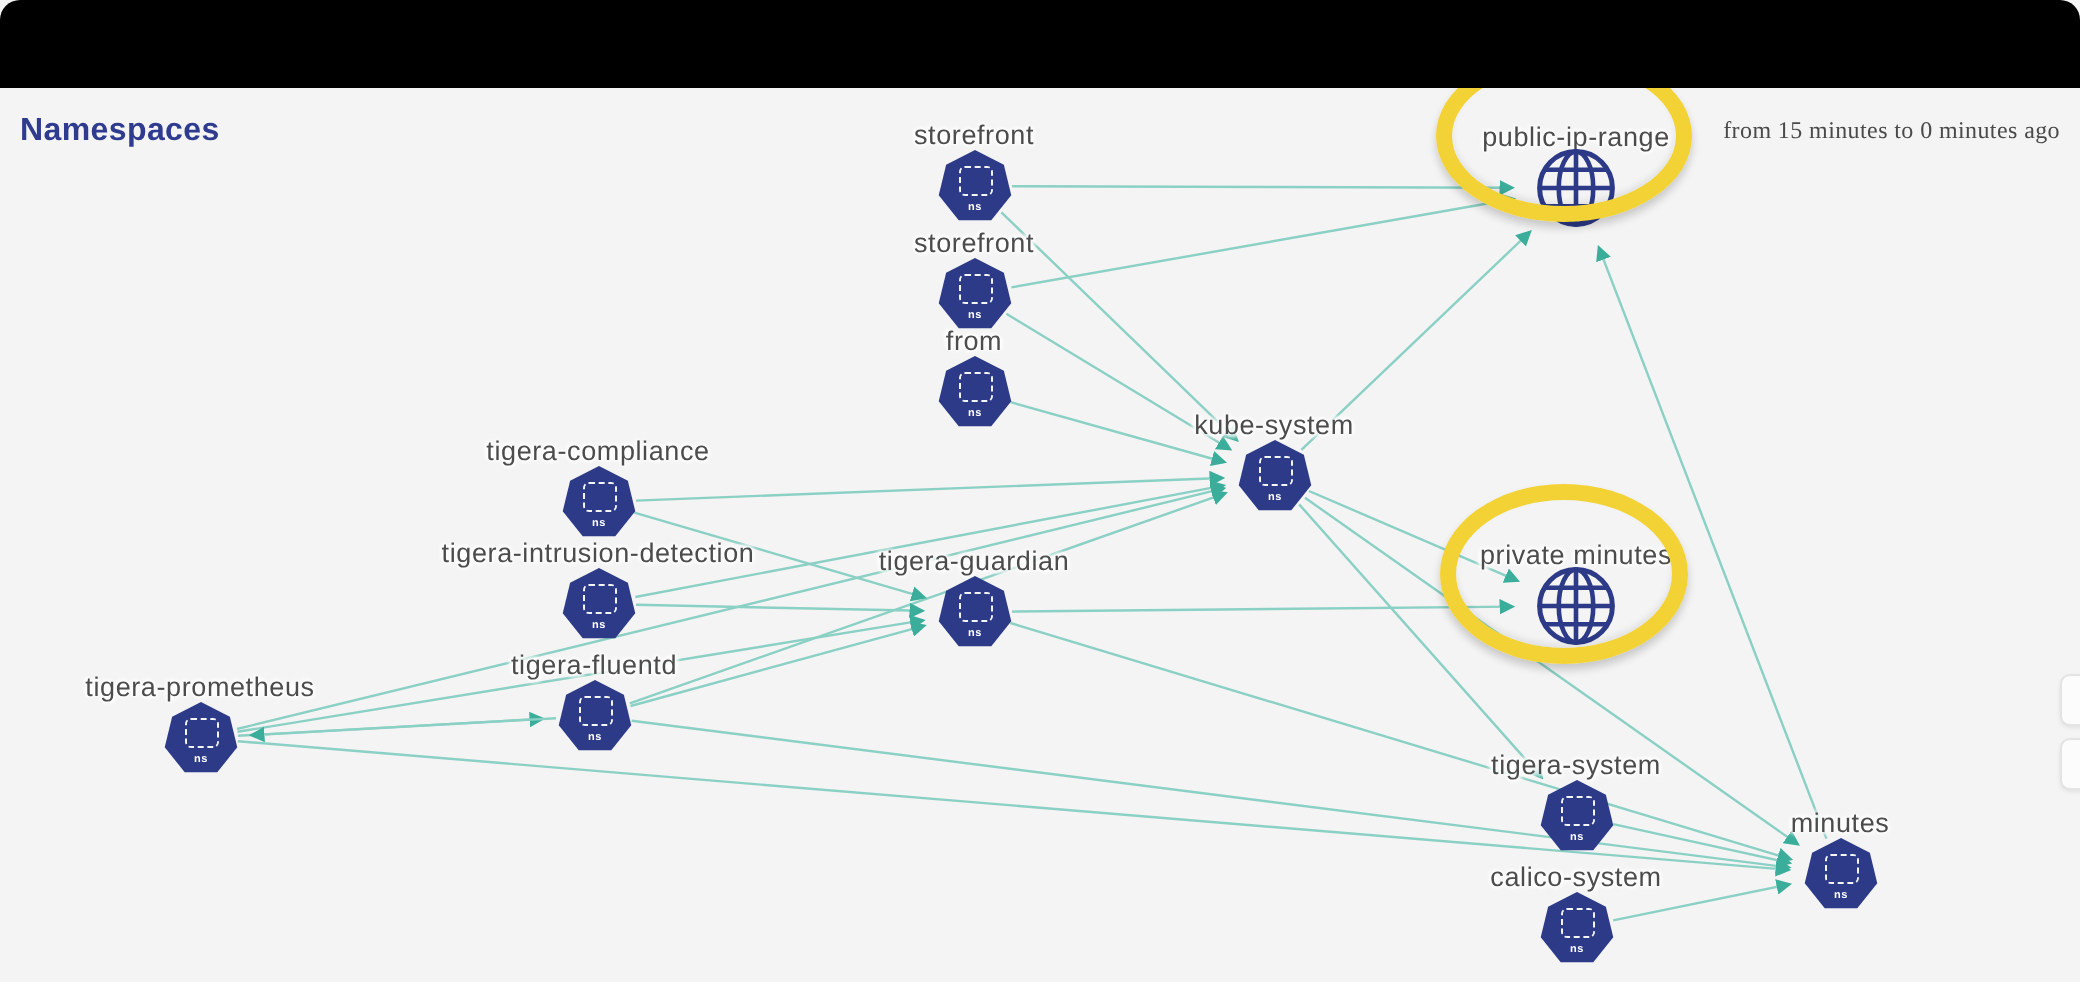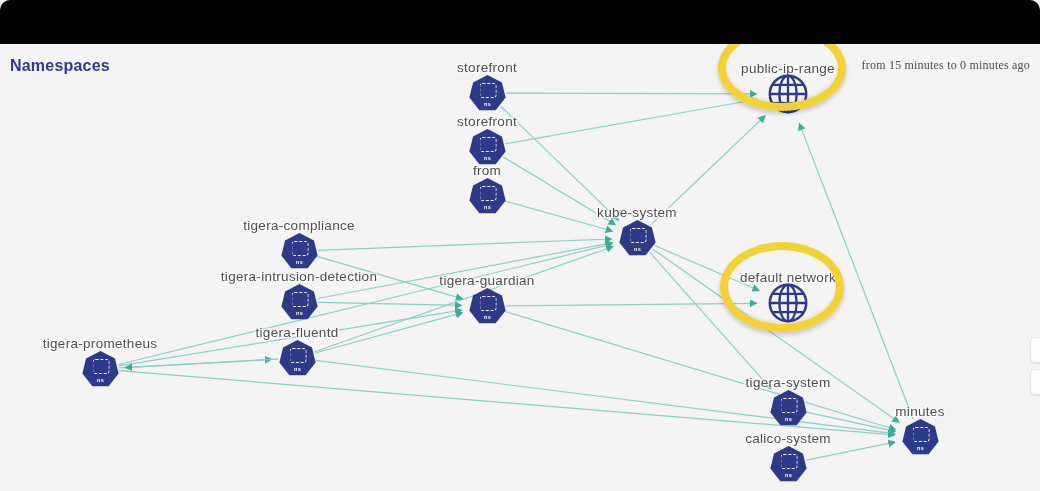--- a/index.html
+++ b/index.html
@@ -145,21 +145,21 @@
     <circle cx="24" cy="24" r="19" stroke="#2c3a87" stroke-width="2.6"></circle>
     <ellipse cx="24" cy="24" rx="9" ry="19" stroke="#2c3a87" stroke-width="2.4"></ellipse>
     <line x1="24" y1="5" x2="24" y2="43" stroke="#2c3a87" stroke-width="2.4"></line>
     <line x1="5" y1="24" x2="43" y2="24" stroke="#2c3a87" stroke-width="2.4"></line>
     <line x1="8" y1="14.5" x2="40" y2="14.5" stroke="#2c3a87" stroke-width="2.4"></line>
     <line x1="8" y1="33.5" x2="40" y2="33.5" stroke="#2c3a87" stroke-width="2.4"></line>
   </svg>
 </div>
       </div>
       <div class="g-node" style="left: 788px; top: 303px;">
-        <div class="g-label">default network</div>
+        <div class="g-label">private minutes</div>
         <div class="globe-wrap">
   <svg width="46" height="46" viewBox="0 0 48 48" fill="none">
     <circle cx="24" cy="24" r="19" stroke="#2c3a87" stroke-width="2.6"></circle>
     <ellipse cx="24" cy="24" rx="9" ry="19" stroke="#2c3a87" stroke-width="2.4"></ellipse>
     <line x1="24" y1="5" x2="24" y2="43" stroke="#2c3a87" stroke-width="2.4"></line>
     <line x1="5" y1="24" x2="43" y2="24" stroke="#2c3a87" stroke-width="2.4"></line>
     <line x1="8" y1="14.5" x2="40" y2="14.5" stroke="#2c3a87" stroke-width="2.4"></line>
     <line x1="8" y1="33.5" x2="40" y2="33.5" stroke="#2c3a87" stroke-width="2.4"></line>
   </svg>
 </div>

